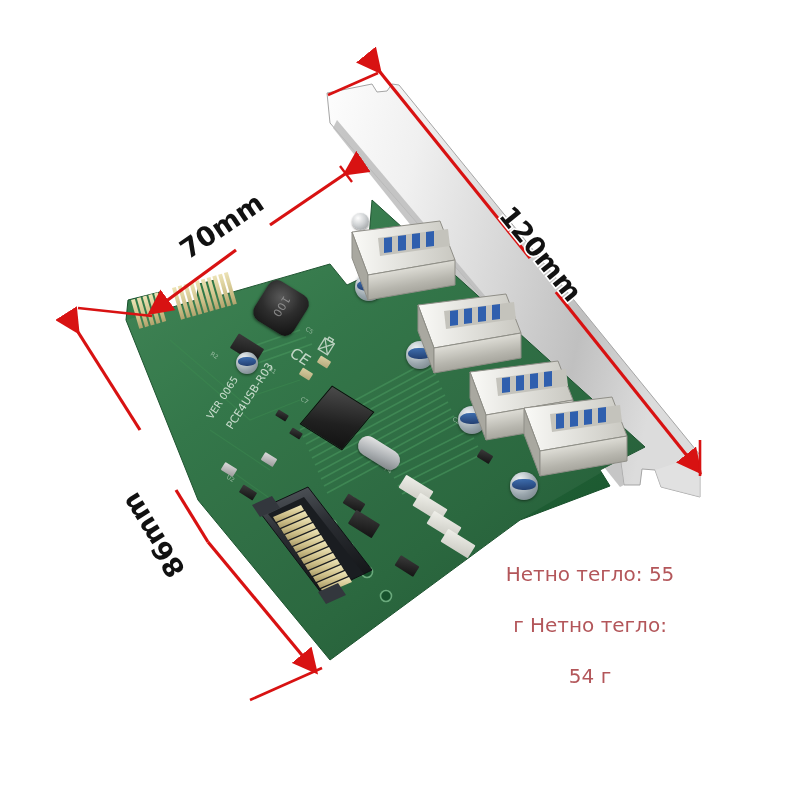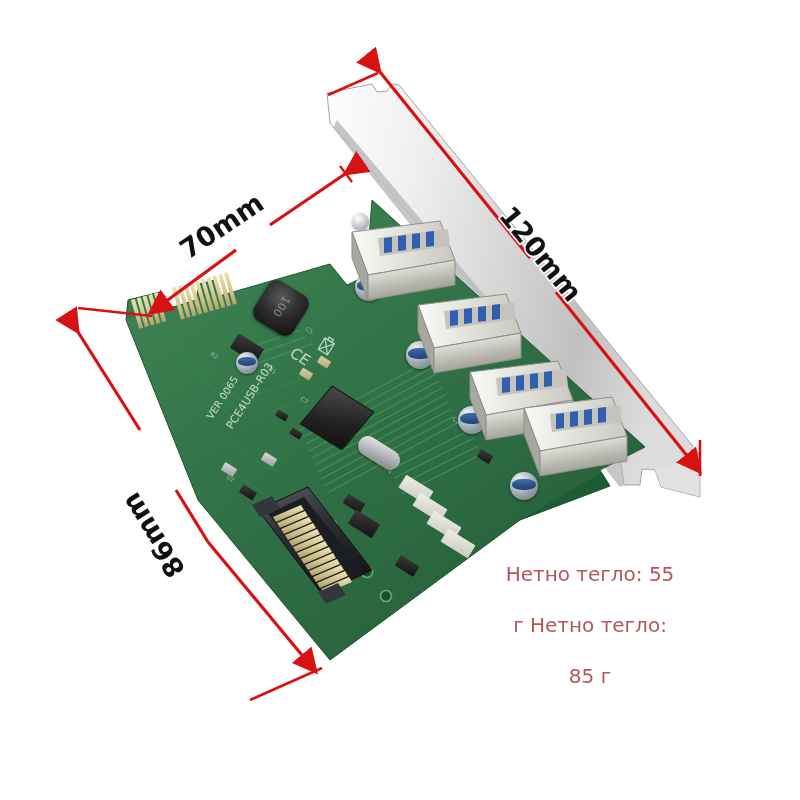--- a/index.html
+++ b/index.html
@@ -395,16 +395,16 @@
       <text transform="translate(188,260) rotate(-34)" font-family="DejaVu Sans, sans-serif" font-size="27" font-weight="bold" fill="#111111" stroke="#ffffff" stroke-width="3.2" paint-order="stroke">70mm</text>
     </g>
     <g>
       <text transform="translate(186,570) rotate(-122)" font-family="DejaVu Sans, sans-serif" font-size="27" font-weight="bold" fill="#111111" stroke="#ffffff" stroke-width="3.2" paint-order="stroke">86mm</text>
     </g>
   </svg>
 
   <div class="note" style="left:500px;top:536px;width:180px;font-size:20px;color:#b3565a;">
     <div>Нетно тегло: 55</div>
     <div>г Нетно тегло:</div>
-    <div>85 г</div>
+    <div>54 г</div>
   </div>
 
 </div>
 
 </body></html>

